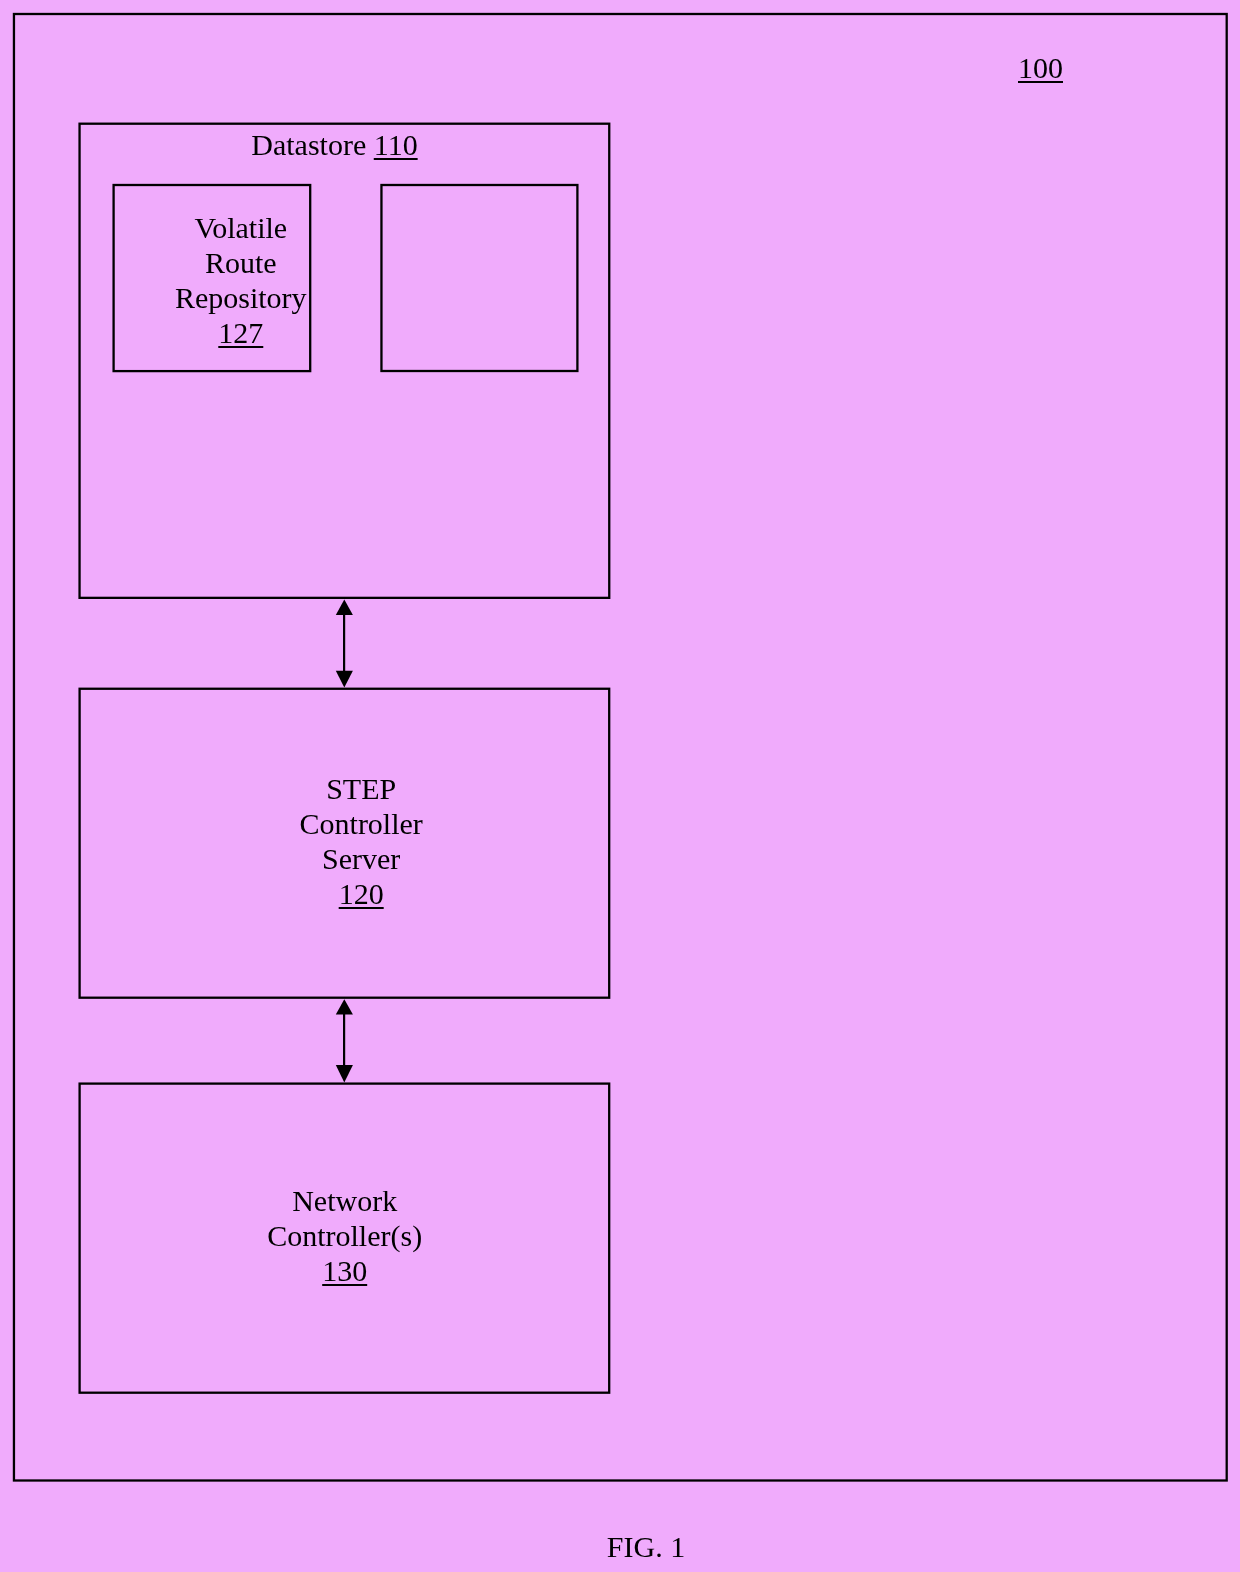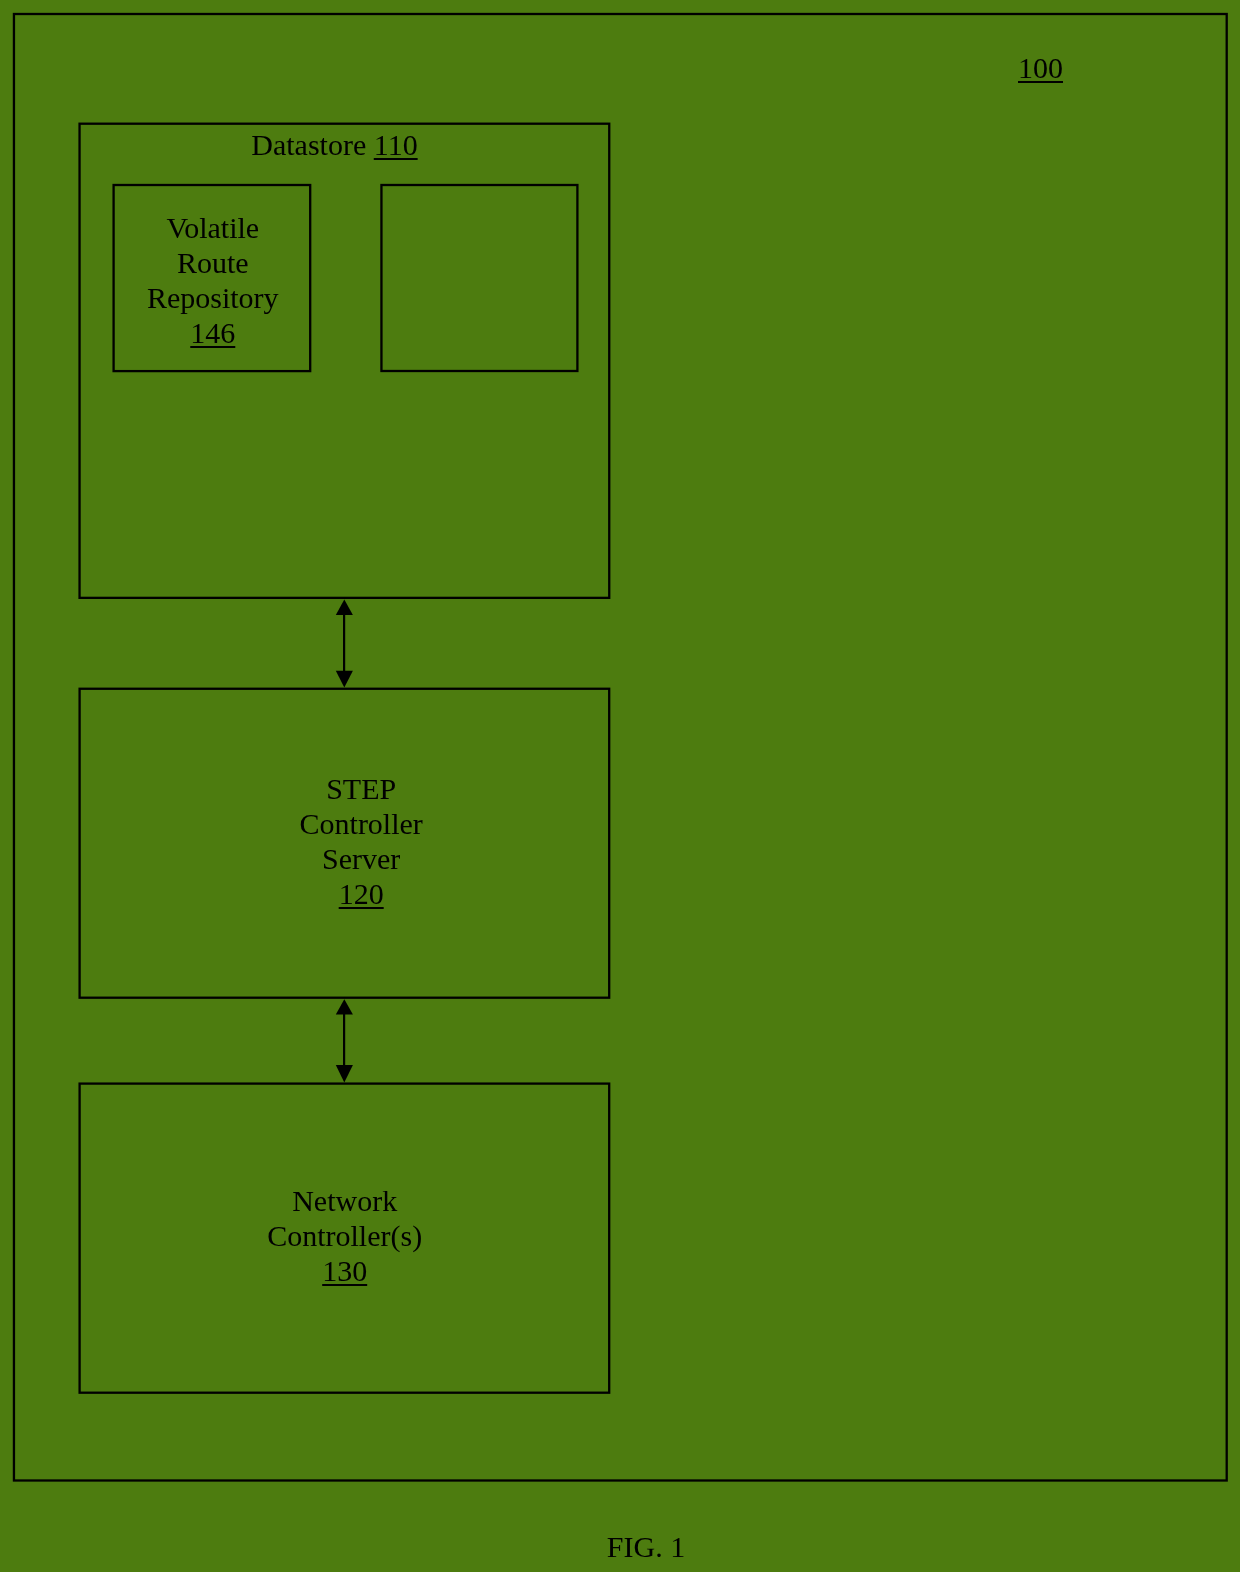--- a/index.html
+++ b/index.html
@@ -1,17 +1,17 @@
 <!DOCTYPE html>
 <html><head>
 <meta charset="utf-8">
 <title>FIG. 1</title>
 <style>
   html,body{margin:0;padding:0;background:#ffffff;}
-  #page{position:relative;width:1240px;height:1572px;background:#4d7c0f;overflow:hidden;
+  #page{position:relative;width:1240px;height:1572px;background:#f0abfc;overflow:hidden;
         font-family:"Liberation Serif",serif;color:#000000;}
   #linework{position:absolute;left:0;top:0;width:1240px;height:1572px;}
   .txt{position:absolute;white-space:nowrap;text-align:center;line-height:35px;font-size:30px;
        transform:translateZ(0);}
   .txt>div{line-height:35px;}
   .u{text-decoration:underline;text-decoration-thickness:2px;text-underline-offset:3px;}
 </style>
 </head>
 <body>
 
@@ -37,25 +37,25 @@
         <path d="M344.3 1082.6 L352.9 1064.9 L335.8 1064.9 Z" fill="#000000"></path>
         <line x1="344.1" y1="1011" x2="344.1" y2="1068" stroke="#000000" stroke-width="2.2"></line>
       </g>
     </g>
   </svg>
 
   <div class="txt u" style="left:1017.5px;top:49.8px;width:46px;">100</div>
 
   <div class="txt" style="left:251.3px;top:127.4px;width:166px;"><span>Datastore</span> <span class="u">110</span></div>
 
-  <div class="txt" style="left:113.6px;top:210px;width:198.4px;">
+  <div class="txt" style="left:113.6px;top:210px;width:198.4px;padding-left:28px;">
       <div>Volatile</div>
       <div>Route</div>
       <div>Repository</div>
-      <div><span class="u">146</span></div>
+      <div><span class="u">127</span></div>
     </div>
 
 
   <div class="txt" style="left:78.7px;top:770.7px;width:533px;margin-left:16px;">
       <div>STEP</div>
       <div>Controller</div>
       <div>Server</div>
       <div><span class="u">120</span></div>
     </div>
 

